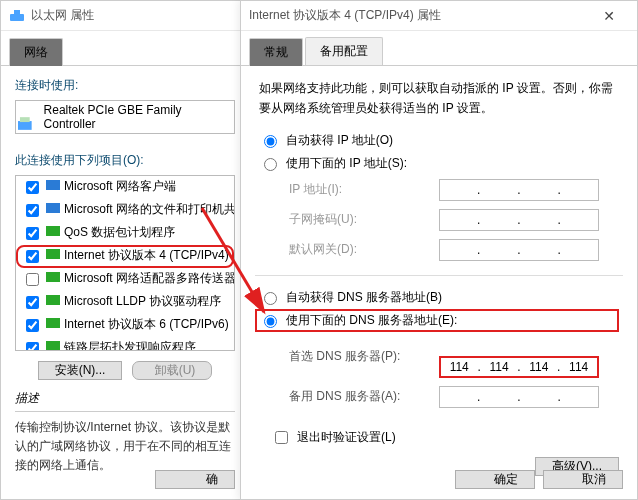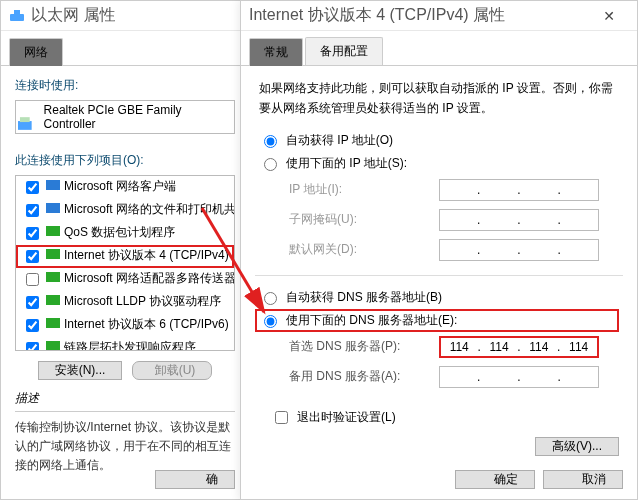--- a/index.html
+++ b/index.html
@@ -21,21 +21,21 @@
   }
   .titlebar {
     height: 30px;
     display: flex;
     align-items: center;
     padding: 0 8px;
     background: #fff;
     color: #555;
     border-bottom: 1px solid #e8e8e8;
   }
-  .titlebar .title { flex: 1; font-size: 16px; }
+  .titlebar .title { flex: 1; font-size: 12px; }
   .titlebar .close { width: 40px; text-align: center; font-size: 14px; color: #444; }
   .titlebar .tb-icon { width: 16px; height: 16px; margin-right: 6px; }
   .win1 { left: 0; top: 0; width: 250px; height: 500px; }
   .win2 { left: 240px; top: 0; width: 398px; height: 500px; box-shadow: -2px 0 8px rgba(0,0,0,0.08); }
 
   .tabs {
     display: flex;
     padding: 6px 8px 0 8px;
     border-bottom: 1px solid #ccc;
     gap: 0;
@@ -71,21 +71,21 @@
   }
   .list-item {
     display: flex;
     align-items: flex-start;
     gap: 4px;
     padding: 2px 6px;
     white-space: nowrap;
   }
   .list-item.selected {
     border: 2px solid #e02020;
-    border-radius: 0;
+    border-radius: 8px;
     padding: 0px 4px;
   }
   .chk { width: 13px; height: 13px; }
   .proto-icon { width: 14px; height: 14px; display: inline-flex; align-items: center; justify-content: center; }
   .btn-row { display: flex; gap: 10px; margin: 10px 0; justify-content: center; }
   .btn {
     padding: 0 16px;
     border: 1px solid #adadad;
     background: #e1e1e1;
     font-size: 12px;
@@ -124,21 +124,21 @@
     height: 22px;
     border: 1px solid #bbb;
     display: flex;
     align-items: center;
     justify-content: space-evenly;
     font-family: "Segoe UI", sans-serif;
     background: #fff;
   }
   .ip-input .seg { width: 32px; text-align: center; }
   .ip-input .dot { color: #000; }
-  .ip-input.highlight { border: 2px solid #e02020; }
+  .ip-input.highlight { border: 2px solid #e02020; margin-top: 20px; }
   .radio-row.boxed {
     border: 2px solid #e02020;
     padding: 1px 2px;
     margin-left:-4px;
   }
   .sep { border-top: 1px solid #ddd; margin: 4px 14px; }
   .check-row { display:flex; align-items:center; gap:6px; padding: 10px 0 10px 30px; }
   .footer {
     position: absolute;
     bottom: 10px;

